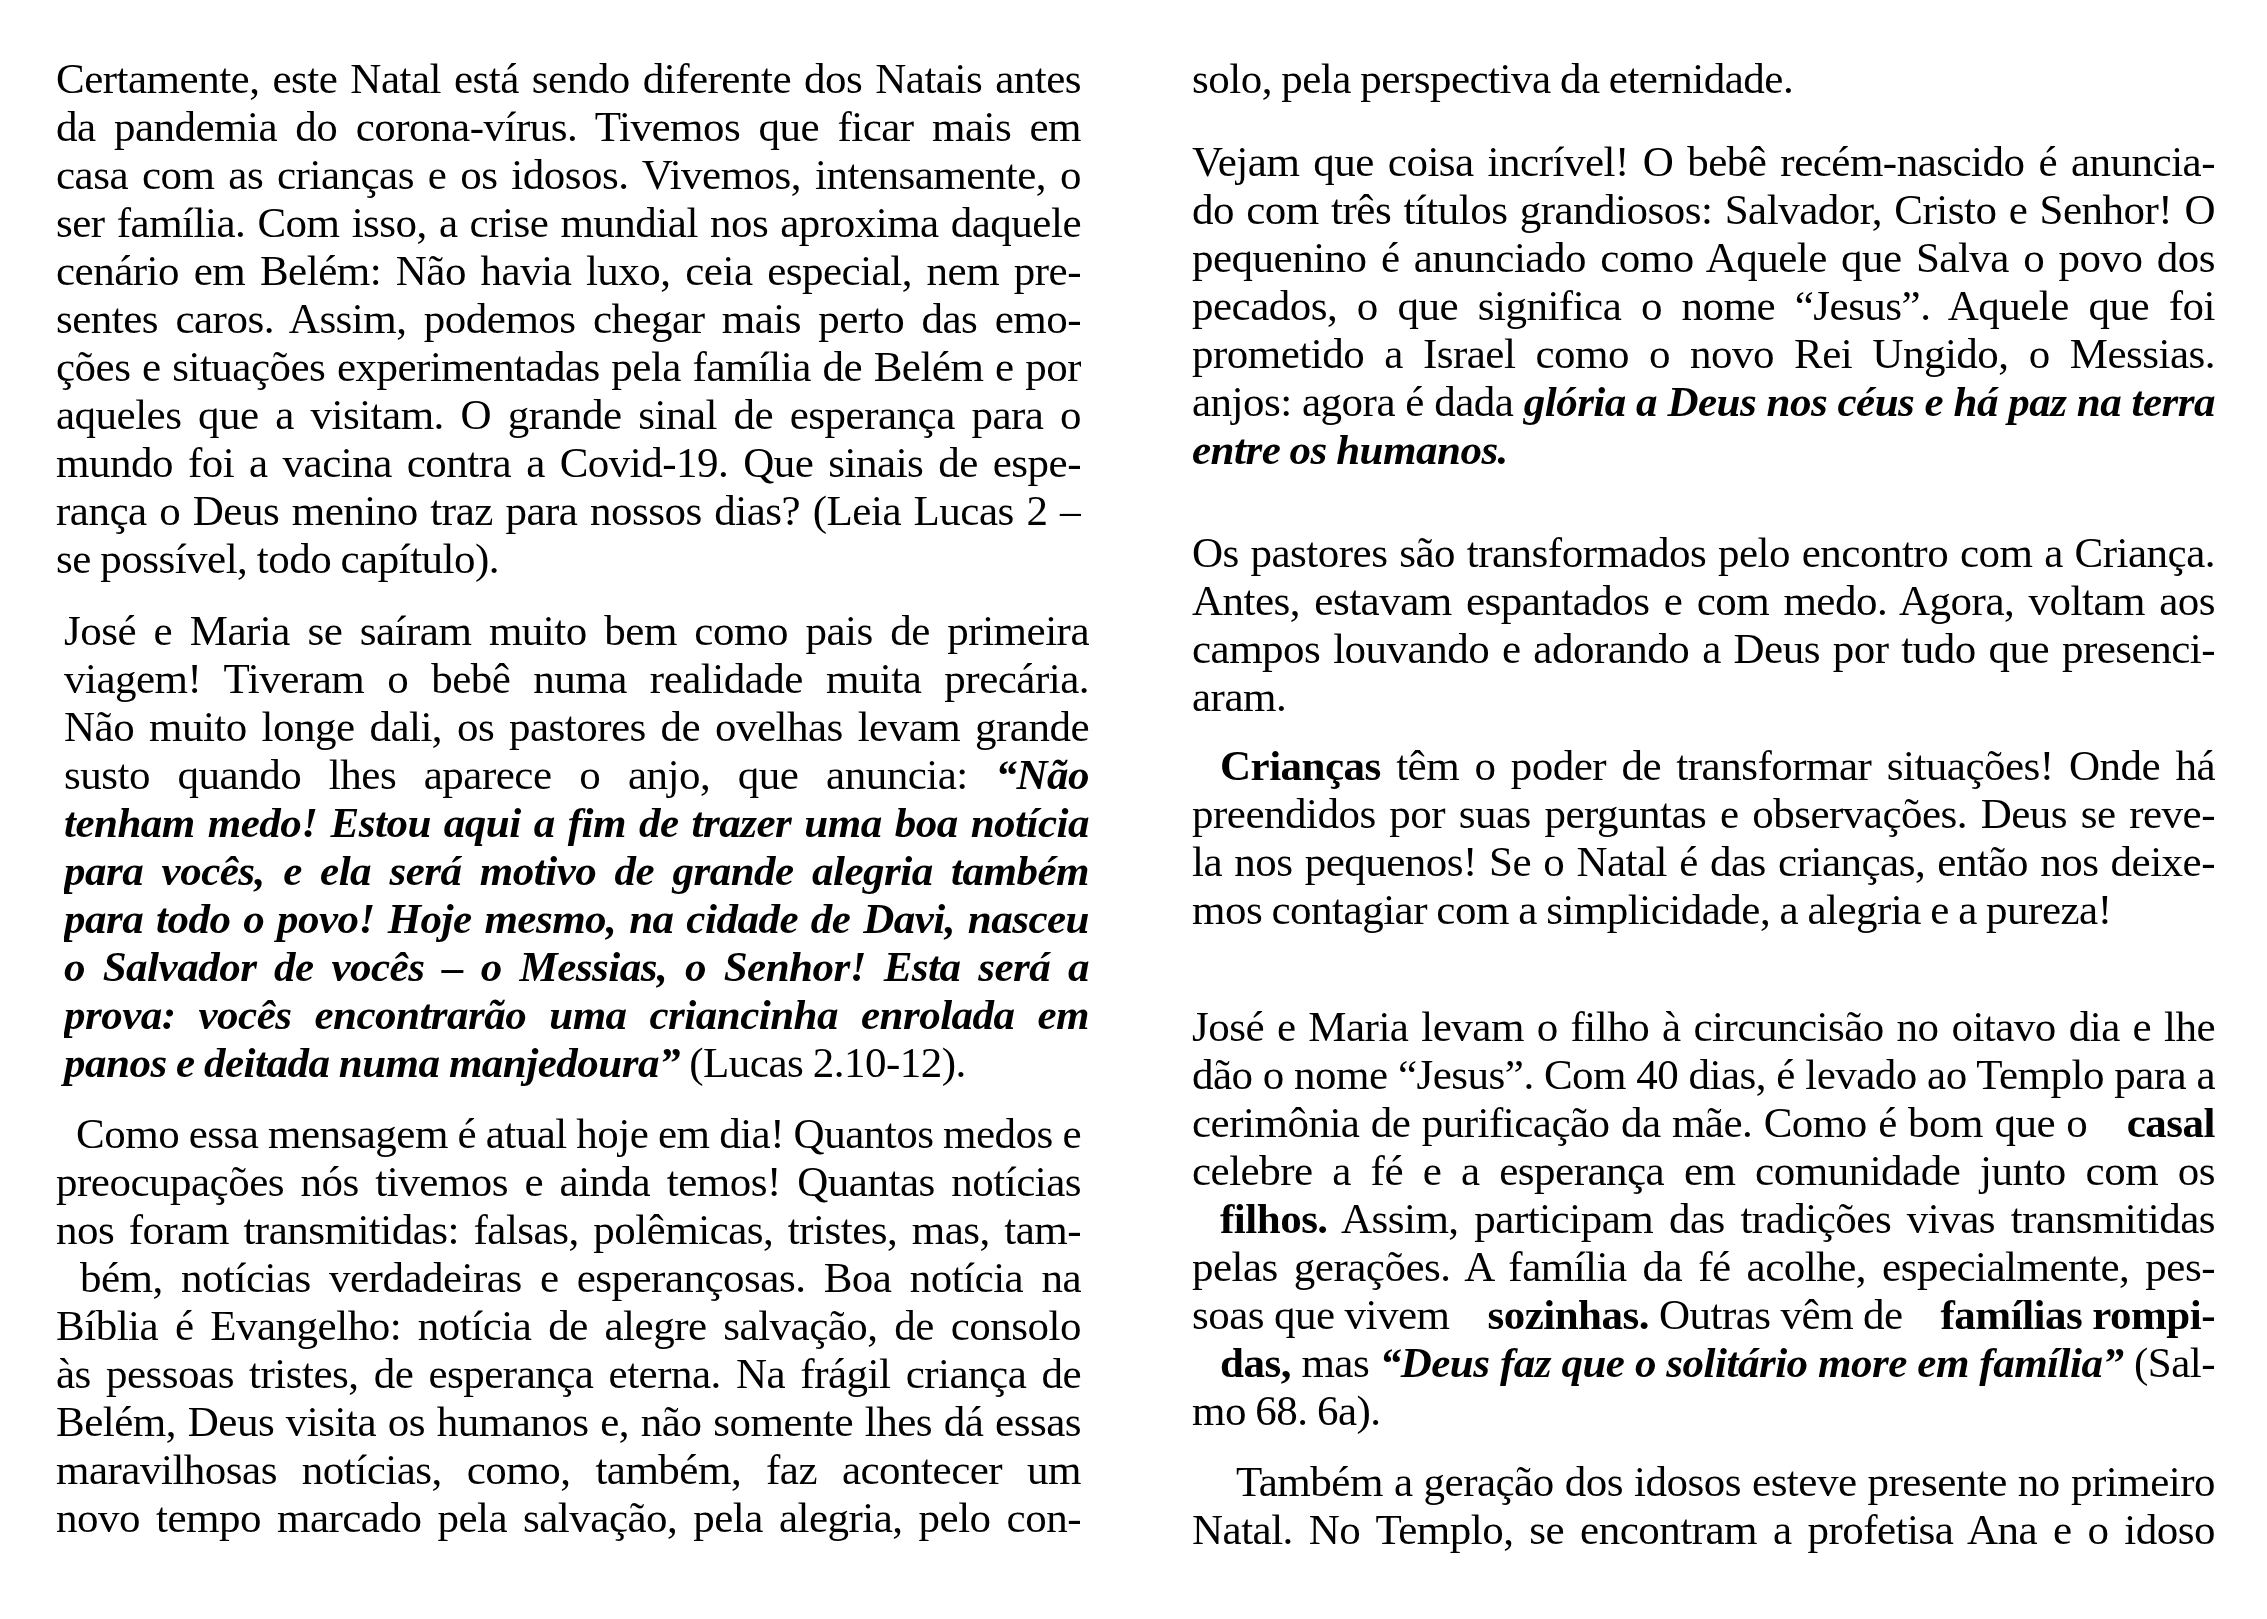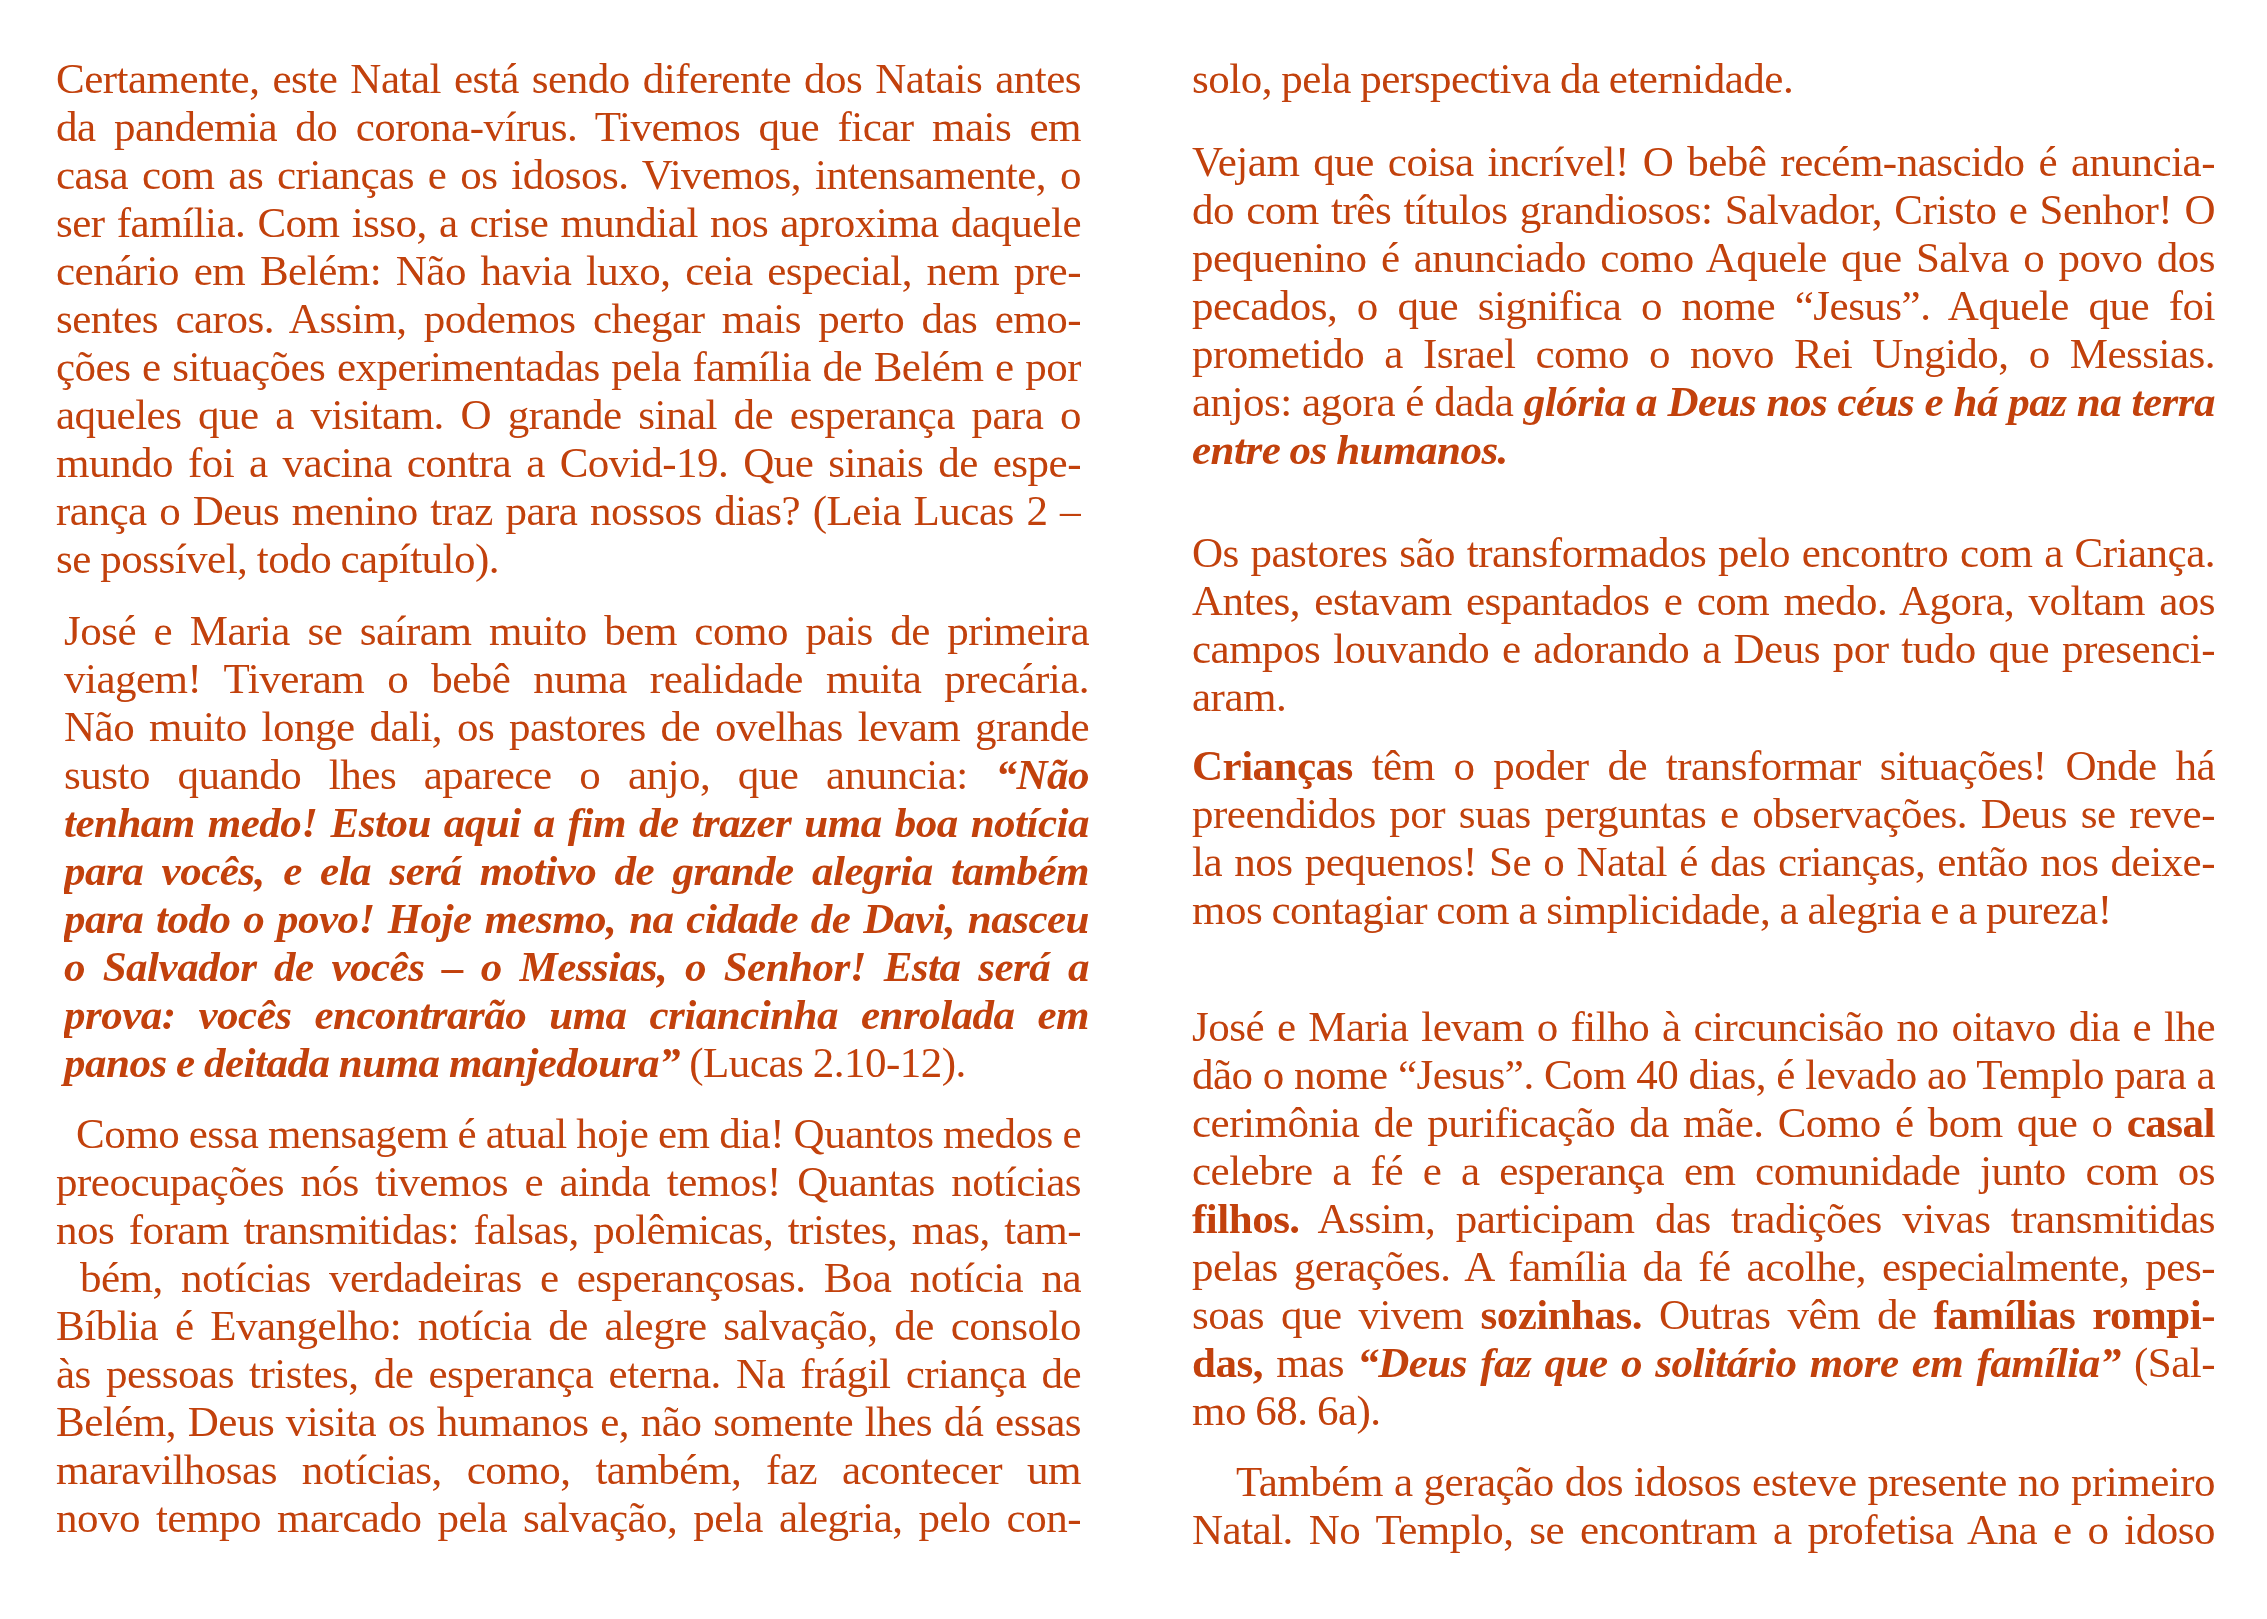--- a/index.html
+++ b/index.html
@@ -8,29 +8,29 @@
   .column { position: absolute; top: 0; }
   .col-left { left: 56px; width: 1025px; }
   .col-right { left: 1192px; width: 1023px; }
   .para { margin: 0; padding: 0; }
   .line {
     display: block;
     font-family: "Liberation Serif", serif;
     font-size: 43px;
     line-height: 48px;
     height: 48px;
-    color: #c2410c;
+    color: #000000;
     white-space: nowrap;
     text-align: justify;
     text-align-last: justify;
     letter-spacing: -0.5px;
     word-spacing: -0.9px;
   }
   .line.last { text-align-last: left; }
-  .seg-b { font-weight: bold; }
+  .seg-b { font-weight: bold; margin-left: 28px; }
   .seg-bi { font-weight: bold; font-style: italic; }
 </style>
 </head>
 <body>
 
 <div class="page">
   <div class="column col-left">
       <div class="para" style="position: absolute; left: 0px; width: 100%; top: 55px;">
         <span class="line" style="white-space: normal; overflow: hidden;"><span class="seg-n">Certamente, este Natal está sendo diferente dos Natais antes</span></span>
         <span class="line" style="white-space: normal; overflow: hidden;"><span class="seg-n">da pandemia do corona-vírus. Tivemos que ficar mais em</span></span>

